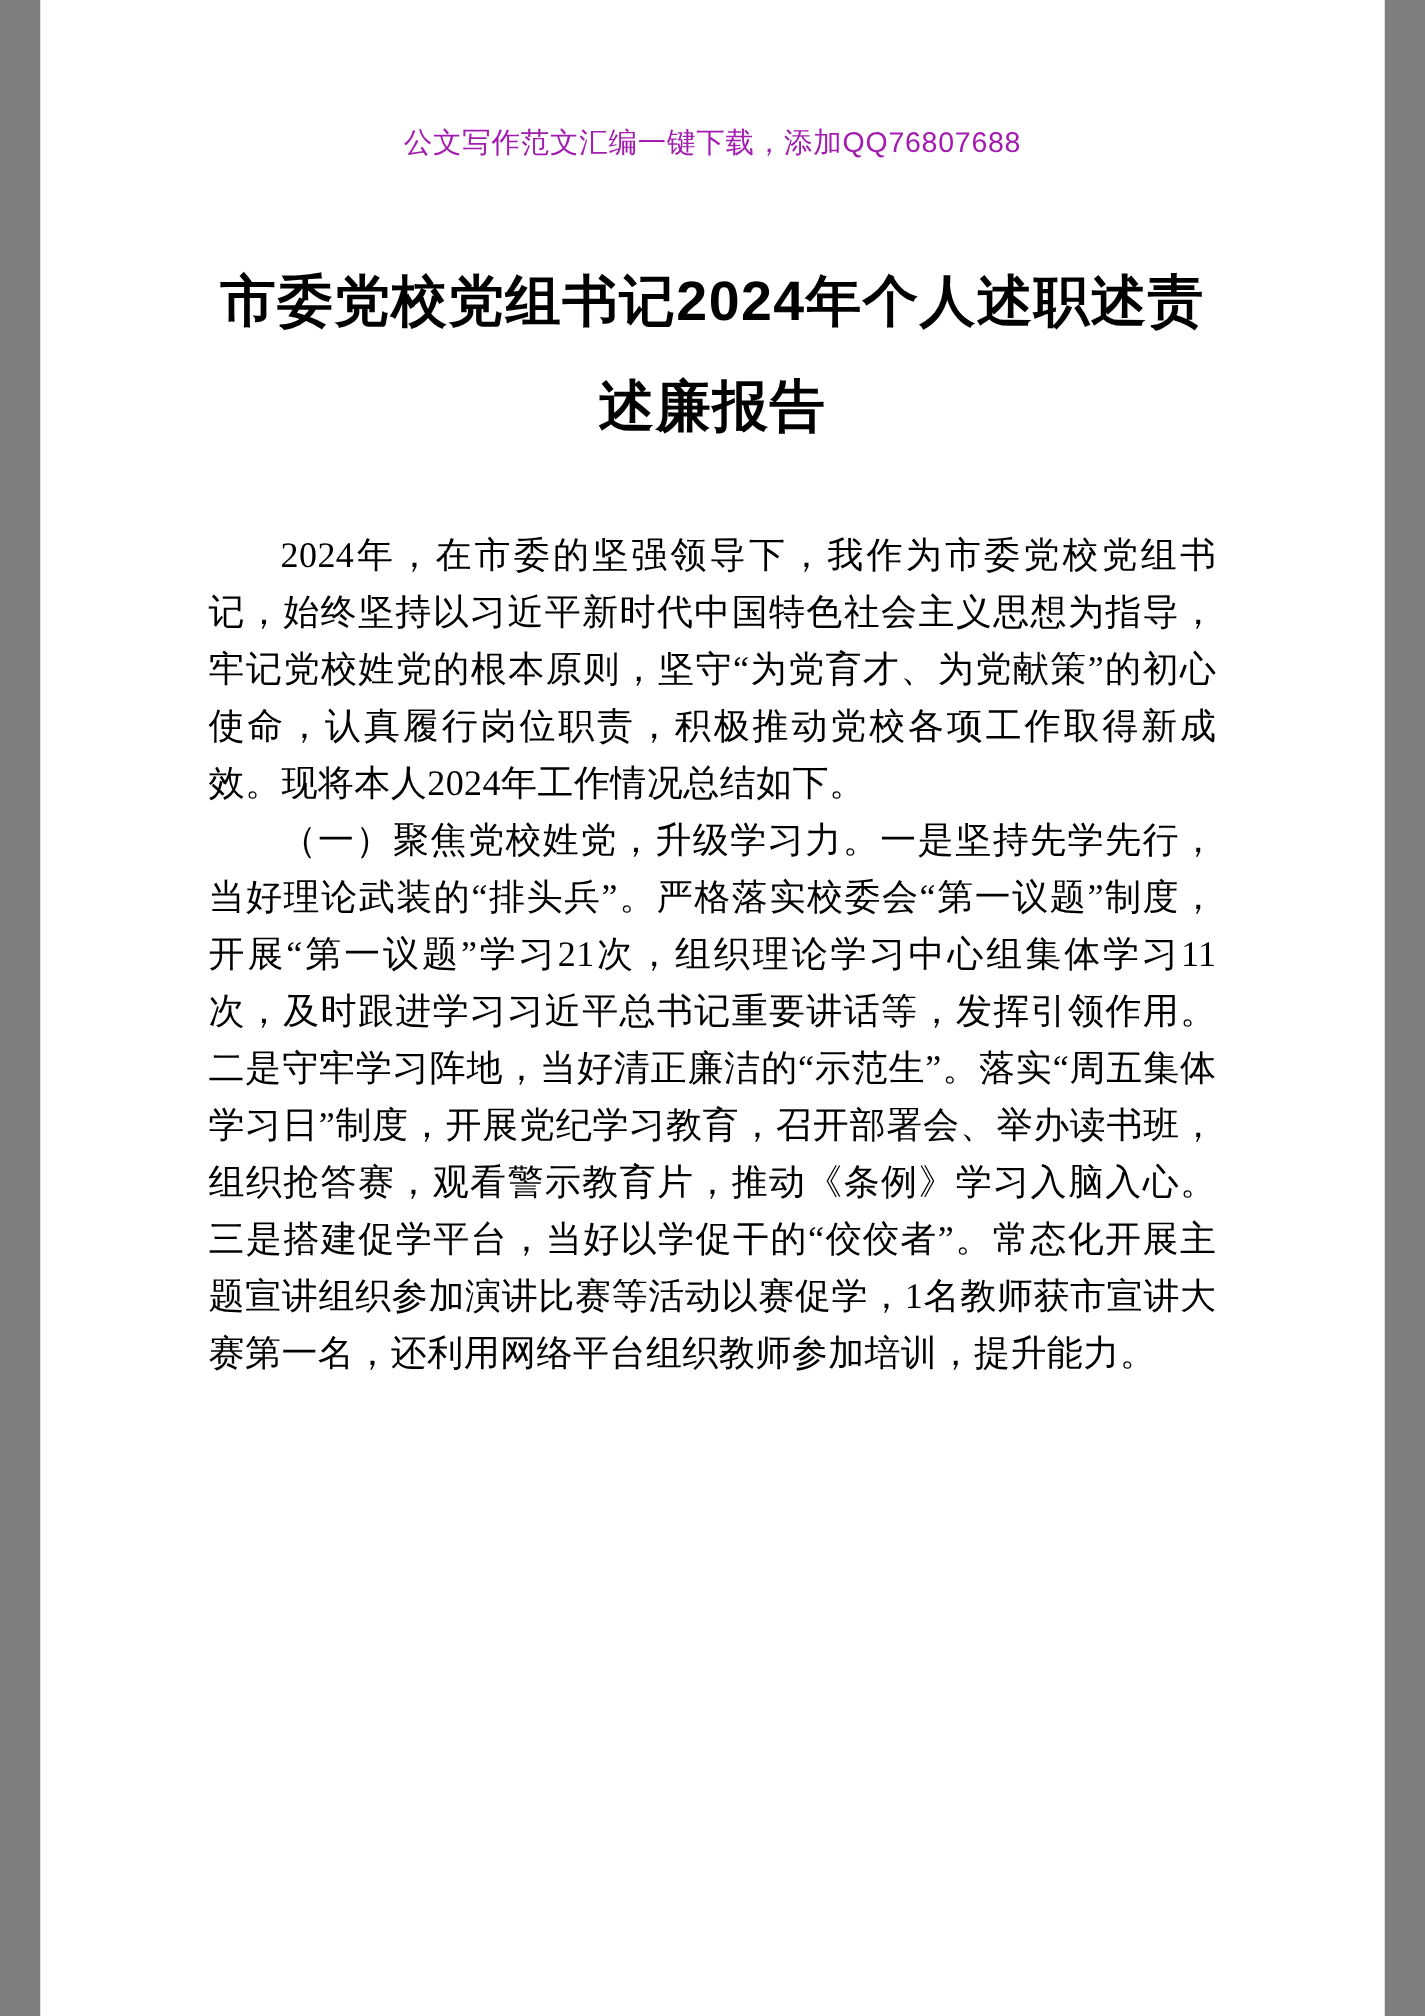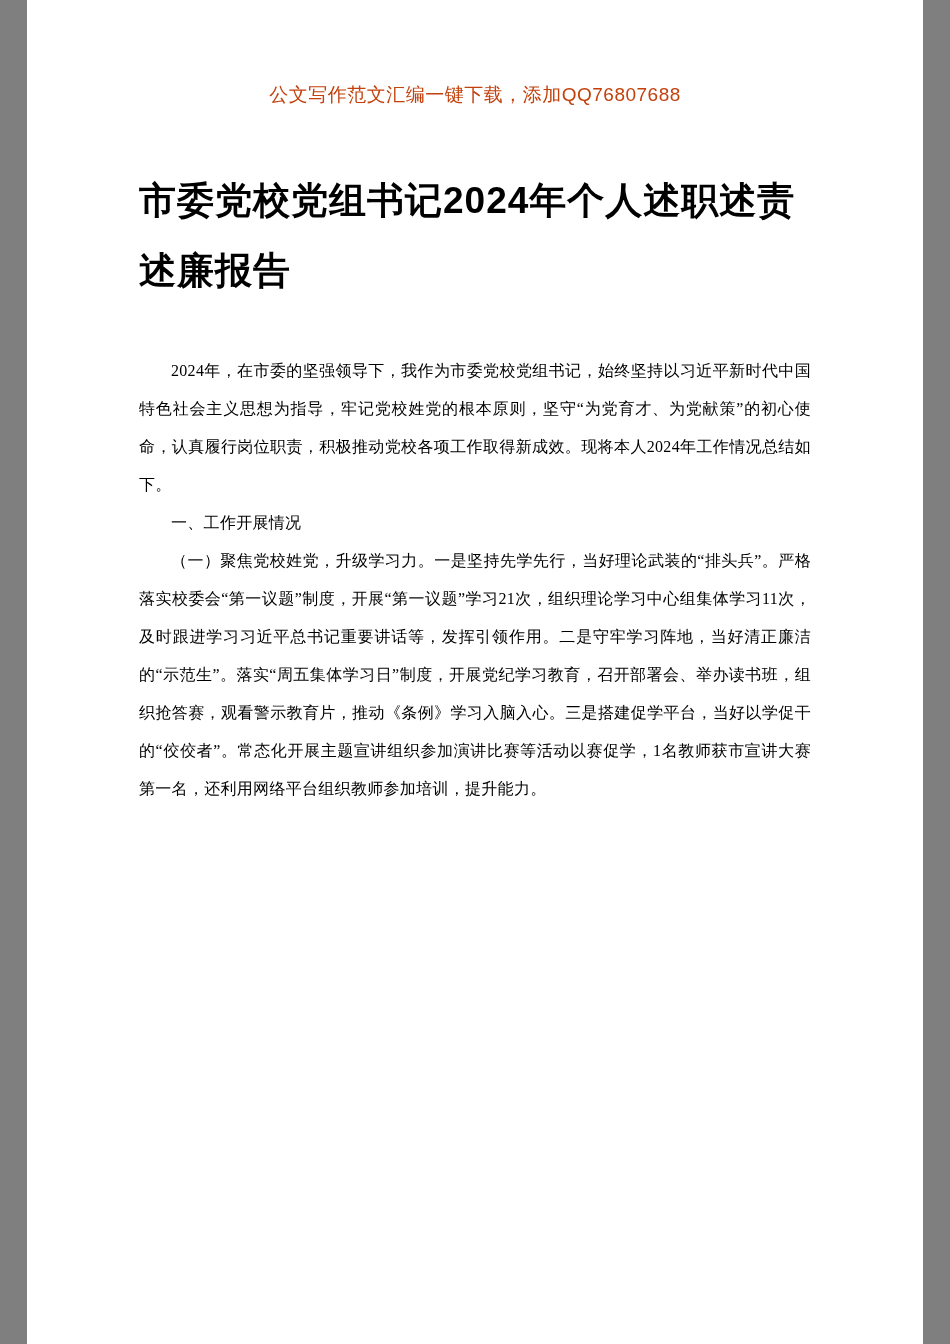--- a/index.html
+++ b/index.html
@@ -25,38 +25,38 @@
   .page {
     position: absolute;
     left: 27px;
     right: 27px;
     top: 0;
     bottom: 0;
     background: #ffffff;
     padding: 82px 112px 0 112px;
   }
   .header-notice {
-    color: #c2410c;
+    color: #a21caf;
     text-align: center;
     font-size: 19px;
     font-family: "Liberation Sans", sans-serif;
     margin-bottom: 58px;
     letter-spacing: 0.5px;
   }
   .doc-title {
-    text-align: left;
+    text-align: center;
     font-weight: 700;
     font-size: 37px;
     line-height: 70px;
     font-family: "Liberation Sans", "DejaVu Sans", sans-serif;
     margin-bottom: 46px;
     letter-spacing: 1px;
   }
   .body-text p {
-    font-size: 16px;
+    font-size: 24px;
     line-height: 38px;
     text-align: justify;
     text-indent: 2em;
     font-family: "Liberation Serif", "DejaVu Serif", serif;
     letter-spacing: 0.3px;
   }
 </style>
 </head>
 <body>
 
@@ -64,17 +64,16 @@
   <div class="side-bar side-left"></div>
   <div class="side-bar side-right"></div>
 
   <div class="page">
     <div class="header-notice">公文写作范文汇编一键下载，添加QQ76807688</div>
 
     <h1 class="doc-title">市委党校党组书记2024年个人述职述责述廉报告</h1>
 
     <div class="body-text">
       <p>2024年，在市委的坚强领导下，我作为市委党校党组书记，始终坚持以习近平新时代中国特色社会主义思想为指导，牢记党校姓党的根本原则，坚守“为党育才、为党献策”的初心使命，认真履行岗位职责，积极推动党校各项工作取得新成效。现将本人2024年工作情况总结如下。</p>
-      <p>一、工作开展情况</p>
       <p>（一）聚焦党校姓党，升级学习力。一是坚持先学先行，当好理论武装的“排头兵”。严格落实校委会“第一议题”制度，开展“第一议题”学习21次，组织理论学习中心组集体学习11次，及时跟进学习习近平总书记重要讲话等，发挥引领作用。二是守牢学习阵地，当好清正廉洁的“示范生”。落实“周五集体学习日”制度，开展党纪学习教育，召开部署会、举办读书班，组织抢答赛，观看警示教育片，推动《条例》学习入脑入心。三是搭建促学平台，当好以学促干的“佼佼者”。常态化开展主题宣讲组织参加演讲比赛等活动以赛促学，1名教师获市宣讲大赛第一名，还利用网络平台组织教师参加培训，提升能力。</p>
     </div>
   </div>
 </div>
 
 </body></html>

